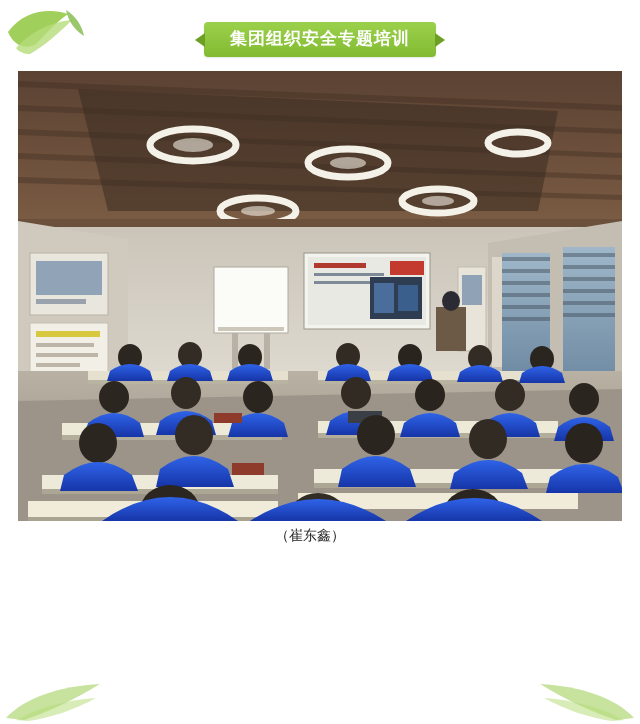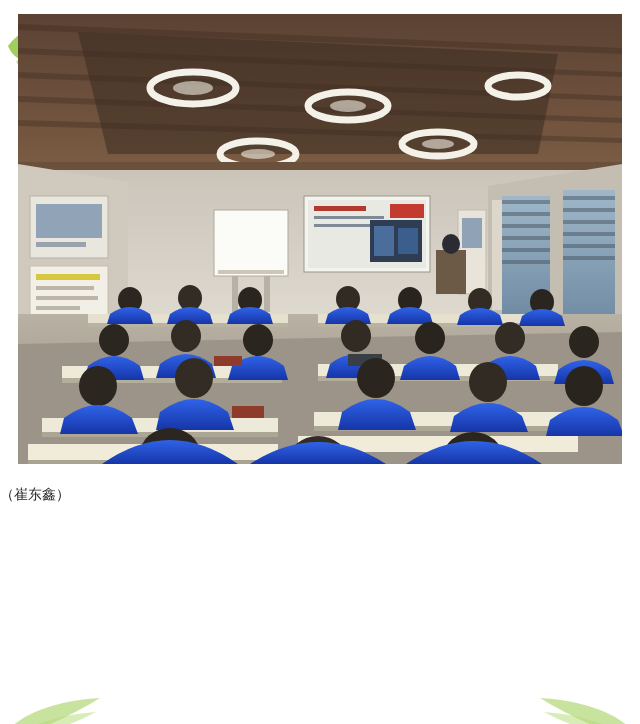--- a/index.html
+++ b/index.html
@@ -114,38 +114,41 @@
     box-sizing: border-box;
   }
   .photo-svg {
     display: block;
     width: 100%;
     height: 100%;
   }
 
   
   .signature {
-    margin: 22px 20px 0 0;
-    text-align: left;
+    margin: 6px 20px 0 0;
+    text-align: center;
     font-size: 14px;
     color: #222;
     font-family: "Liberation Serif", "DejaVu Serif", serif;
   }
 </style>
 </head>
 <body>
 
 <div class="page">
 
   <svg class="leaf-deco" viewBox="0 0 90 52">
     <path d="M2 26 C18 4 44 2 62 8 C48 18 40 28 30 38 C20 44 8 40 2 26 Z" fill="#8fc73e" opacity="0.85"></path>
     <path d="M10 42 C24 26 44 16 66 14 C52 28 38 40 24 48 C18 48 13 46 10 42 Z" fill="#b7dc7a" opacity="0.8"></path>
     <path d="M60 4 C70 10 76 20 78 30 C68 24 62 14 60 4 Z" fill="#6fae2d" opacity="0.7"></path>
   </svg>
 
+  <div class="title-wrap">
+    <div class="title-banner">集团组织安全专题培训</div>
+  </div>
 
 
   <div class="photo-frame">
     <svg class="photo-svg" viewBox="0 0 604 450" preserveAspectRatio="none">
       <defs>
         <linearGradient id="ceil" x1="0" y1="0" x2="0" y2="1">
           <stop offset="0%" stop-color="#5b4233"></stop>
           <stop offset="100%" stop-color="#7a5b43"></stop>
         </linearGradient>
         <linearGradient id="wallg" x1="0" y1="0" x2="0" y2="1">

